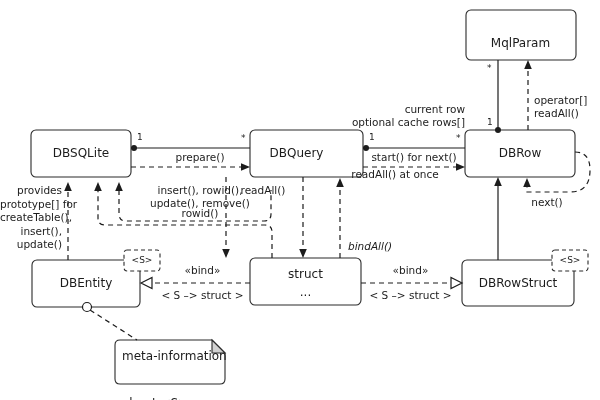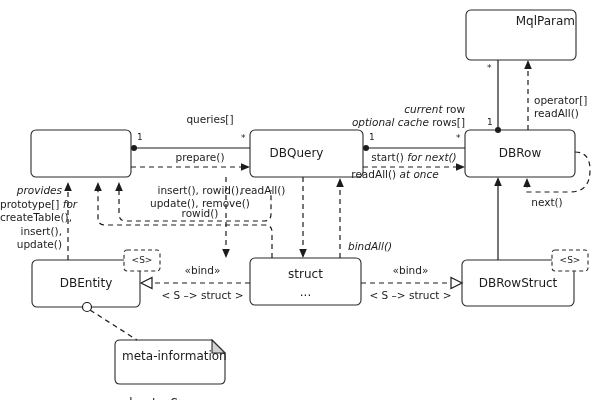--- a/index.html
+++ b/index.html
@@ -94,21 +94,21 @@
     color: #1c1c1c;
     line-height: 15px;
     white-space: nowrap;
   }
   .mult {
     position: absolute;
     font-size: 9px;
     color: #1c1c1c;
     white-space: nowrap;
   }
-  .ital { font-style: italic; }
+  .ital { }
   .ctr { text-align: center; }
   .rgt { text-align: right; }
 </style>
 </head>
 <body>
 
 <div id="canvas">
 
   <svg id="diagram-svg" viewBox="0 0 600 400" xmlns="http://www.w3.org/2000/svg">
 
@@ -172,35 +172,35 @@
     <path class="hollow-tri" d="M462,283 L451,277.5 L451,288.5 Z"></path>
 
     <line class="solid-line" x1="498" y1="260" x2="498" y2="186"></line>
     <path class="dot-end" d="M498,177 L494.2,186 L501.8,186 Z"></path>
 
     <line class="dash-line" x1="90" y1="310" x2="137" y2="340"></line>
     <circle class="hollow-circ" cx="87" cy="307" r="4.5"></circle>
 
   </svg>
 
+  <div class="cls-name" style="left:31px; top:146px; width:100px;">DBSQLite</div>
   <div class="cls-name" style="left:250px; top:146px; width:93px;">DBQuery</div>
   <div class="cls-name" style="left:465px; top:146px; width:110px;">DBRow</div>
-  <div class="cls-name" style="left:466px; top:14px; width:109px;text-align:right;">MqlParam</div>
+  <div class="cls-name" style="left:466px; top:36px; width:109px;">MqlParam</div>
   <div class="cls-name" style="left:32px; top:276px; width:108px;">DBEntity</div>
   <div class="cls-name" style="left:250px; top:267px; width:111px;">struct</div>
   <div class="cls-name" style="left:250px; top:285px; width:111px;">...</div>
   <div class="cls-name" style="left:462px; top:276px; width:112px;">DBRowStruct</div>
 
   <div class="tpl-name" style="left:124px; top:255px; width:36px;">&lt;S&gt;</div>
   <div class="tpl-name" style="left:552px; top:255px; width:36px;">&lt;S&gt;</div>
 
   <div class="note-text" style="left:122px; top:349px;">meta-information</div>
   <div class="note-text" style="left:122px; top:364px;margin-top:32px;">about &lt;S&gt;</div>
 
-  <div class="lbl ctr" style="left:160px; top:113px; width:100px;">queries[]</div>
   <div class="lbl ctr" style="left:150px; top:151px; width:100px;">prepare()</div>
   <div class="mult" style="left:137px; top:132px;">1</div>
   <div class="mult" style="left:241px; top:133px;">*</div>
 
   <div class="lbl rgt" style="left:320px; top:103px; width:145px;">
     <span class="ital">current</span><span> row</span>
   </div>
   <div class="lbl rgt" style="left:300px; top:116px; width:165px;">
     <span class="ital">optional cache</span><span> rows[]</span>
   </div>

